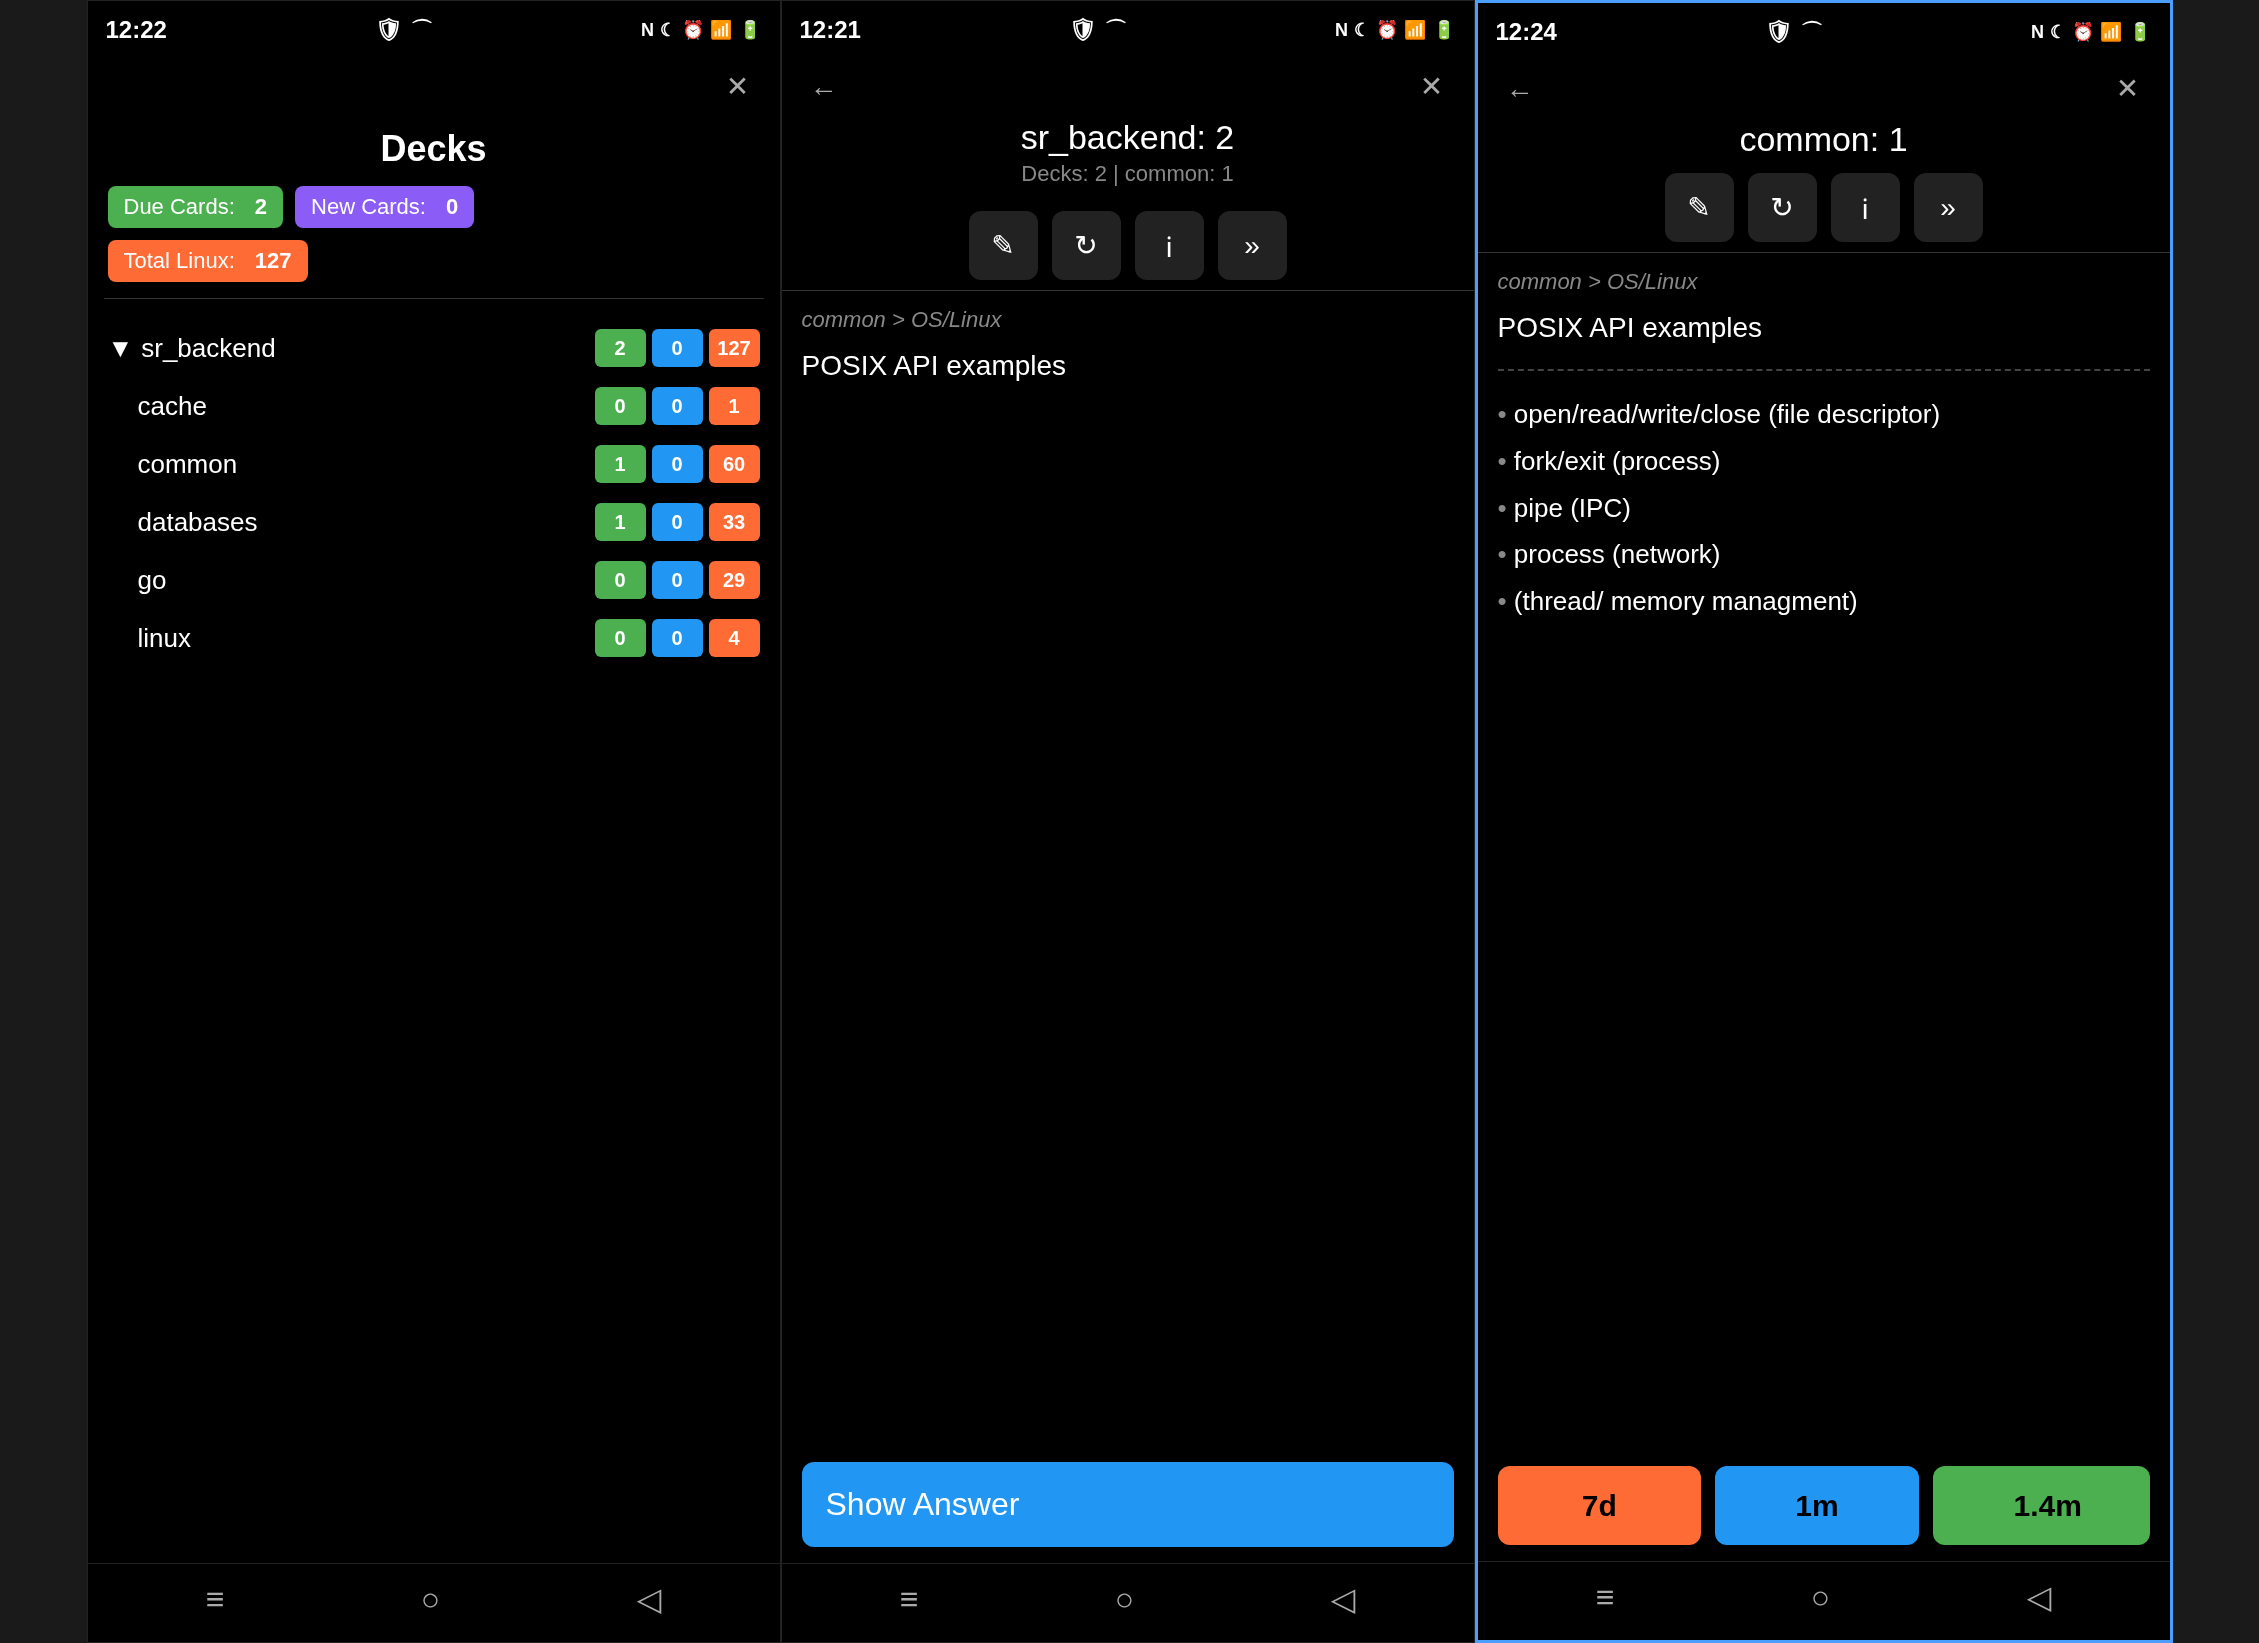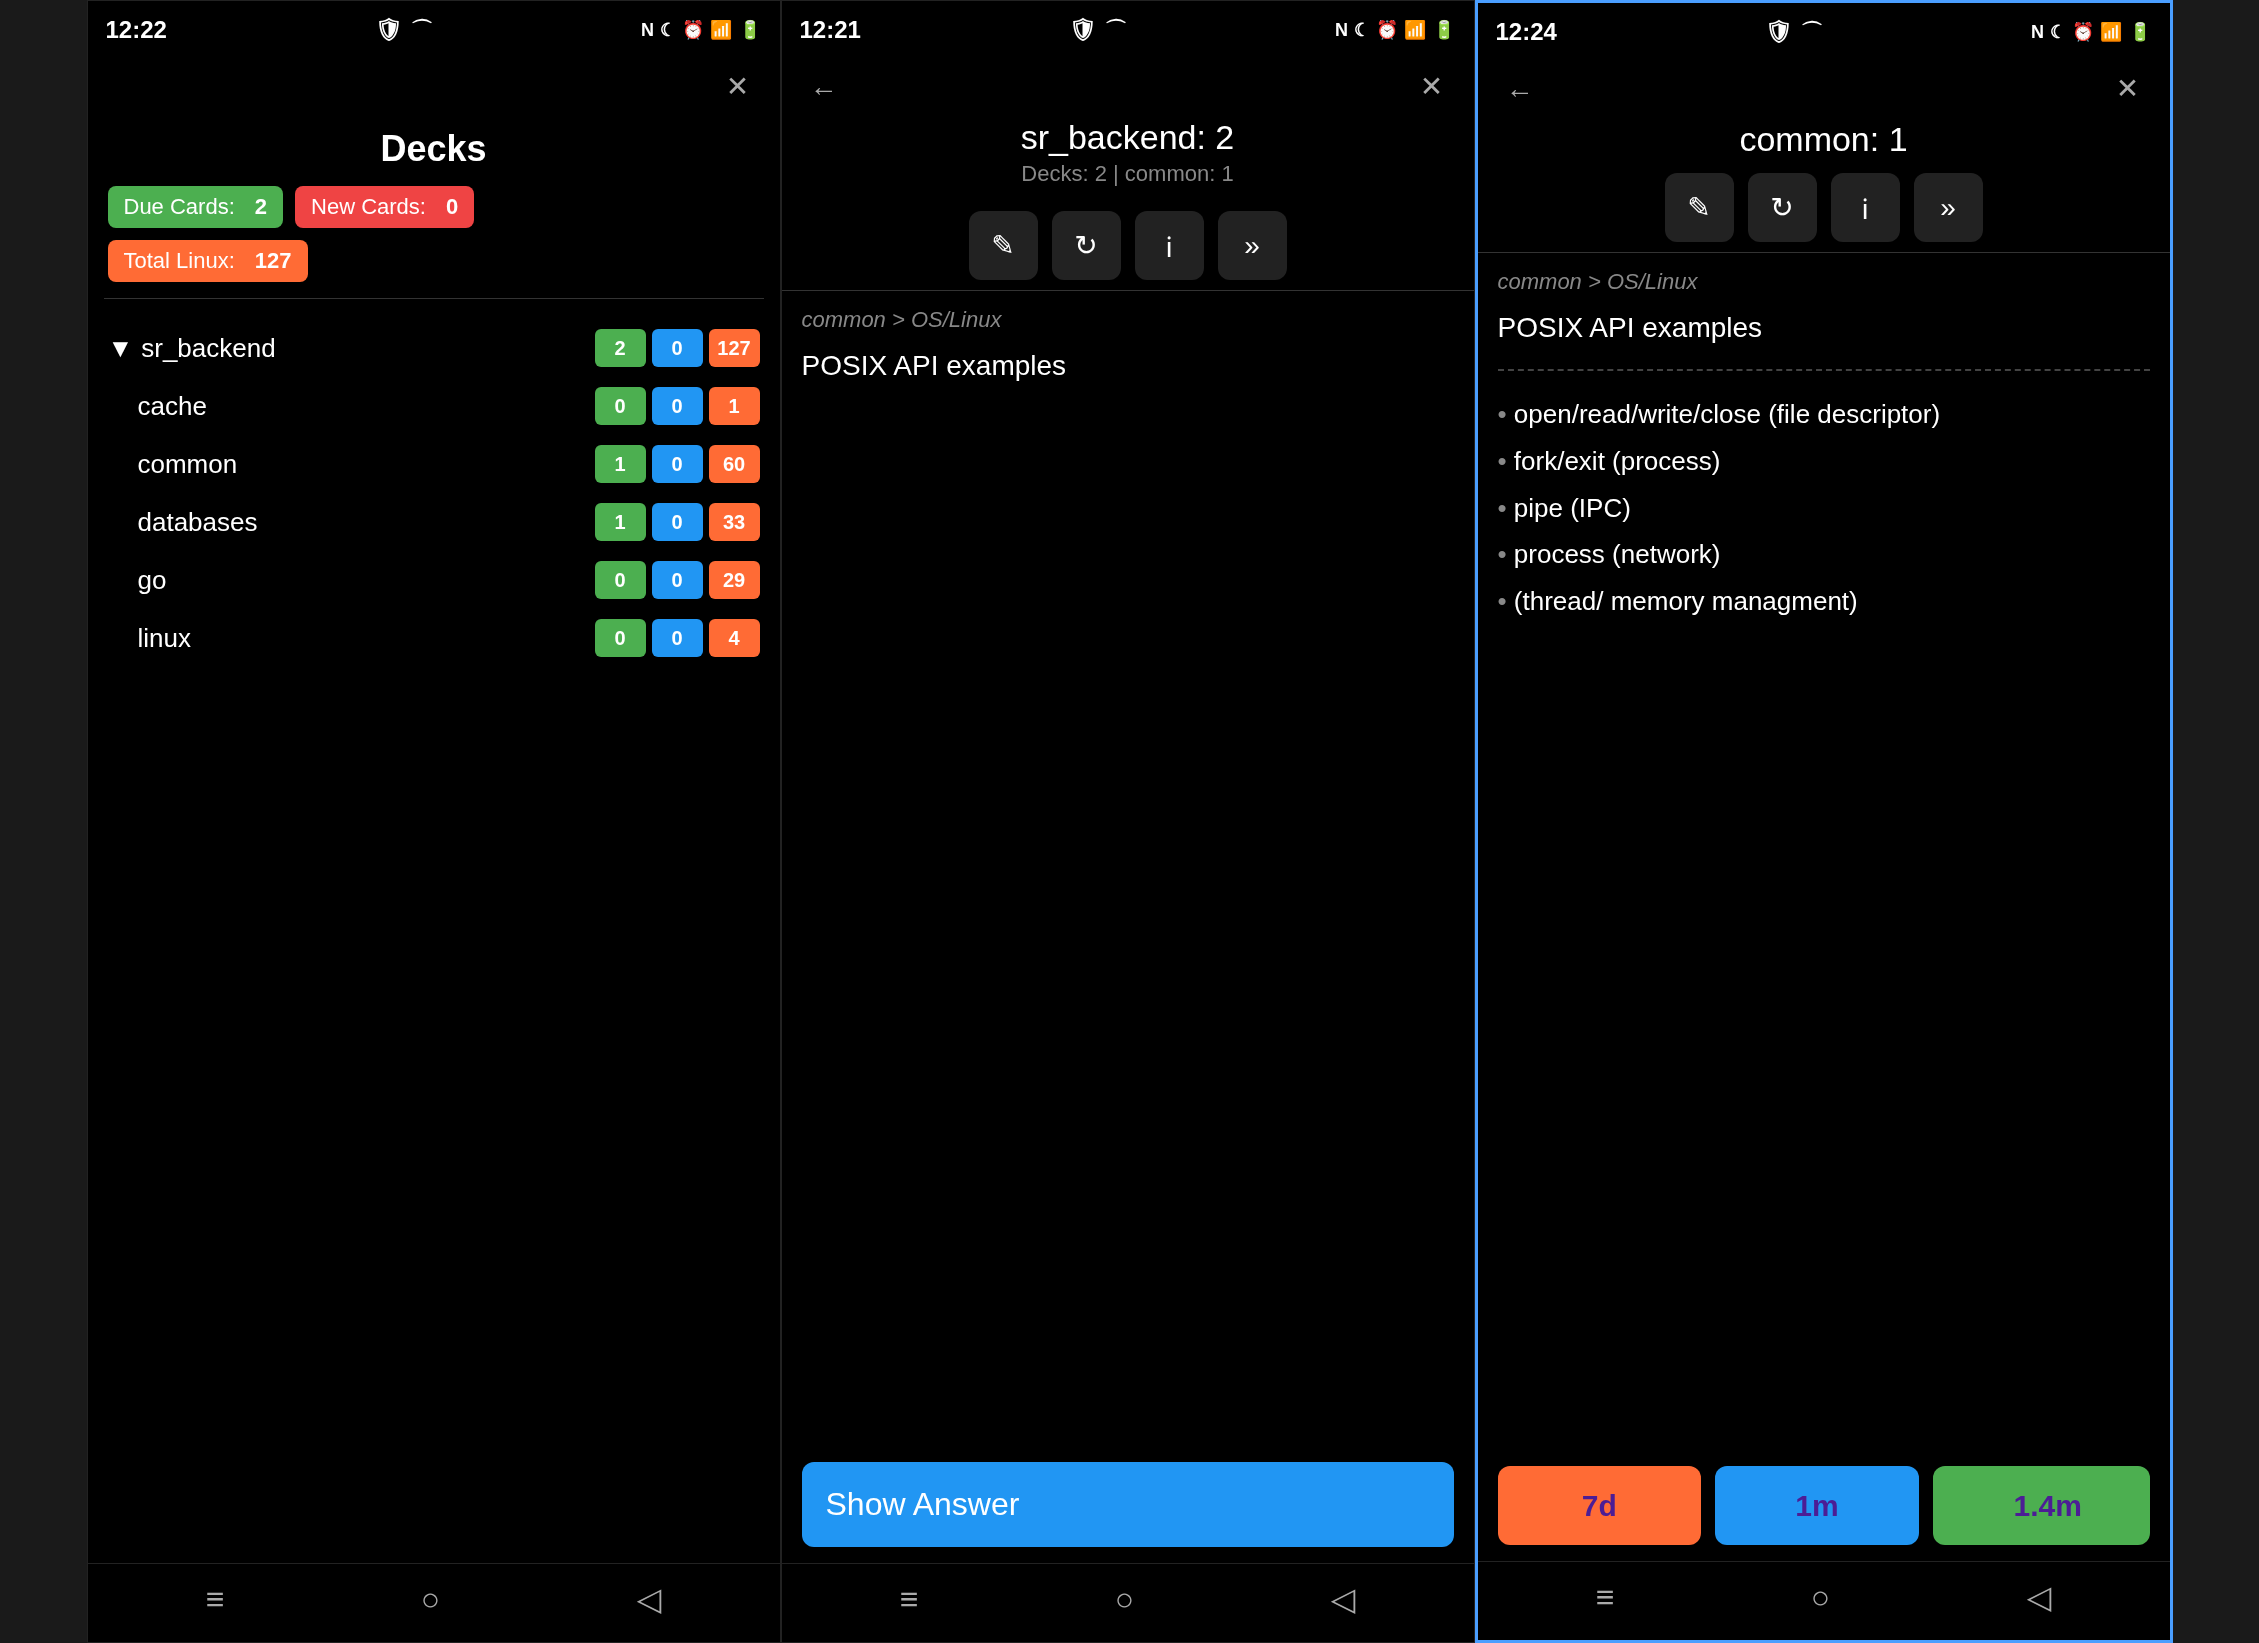--- a/index.html
+++ b/index.html
@@ -81,21 +81,21 @@
       padding: 8px 16px;
       border-radius: 8px;
       color: #fff;
       font-size: 22px;
       font-weight: 600;
       display: flex;
       align-items: center;
       gap: 20px;
     }
     .badge.green { background: #4caf50; }
-    .badge.blue { background: #ef4444; }
+    .badge.blue { background: #8b5cf6; }
     .badge.orange { background: #ff6b35; }
     .badge-label { font-weight: 400; }
     .badge-count { font-weight: 700; }
     .divider {
       height: 1px;
       background: #333;
       margin: 4px 16px;
     }
     .deck-list { padding: 16px 20px; }
     .deck-item {
@@ -219,21 +219,21 @@
       gap: 14px;
       padding: 16px 20px;
     }
     .spacing-btn {
       flex: 1;
       height: 79px;
       border-radius: 12px;
       display: flex;
       align-items: center;
       justify-content: center;
-      color: #4c1d95;
+      color: #000000;
       font-size: 30px;
       font-weight: 700;
       cursor: pointer;
       border: none;
     }
     .spacing-btn.orange { background: #ff6b35; }
     .spacing-btn.blue { background: #2196f3; }
     .spacing-btn.green { background: #4caf50; padding-left: 13px; }
     
     .bottom-nav {

